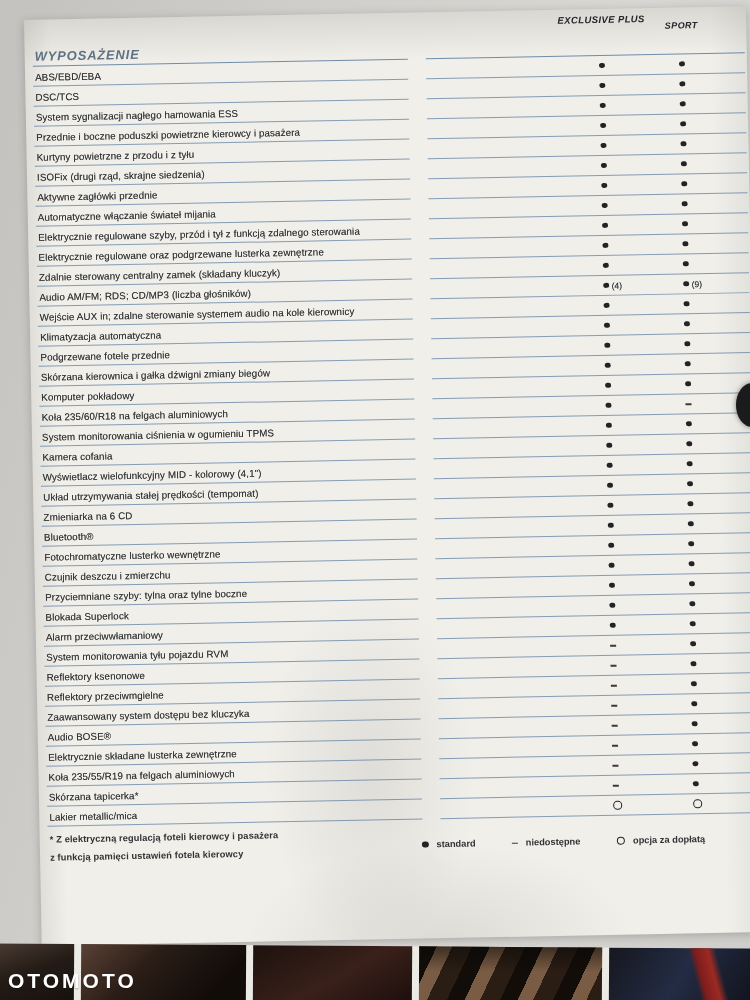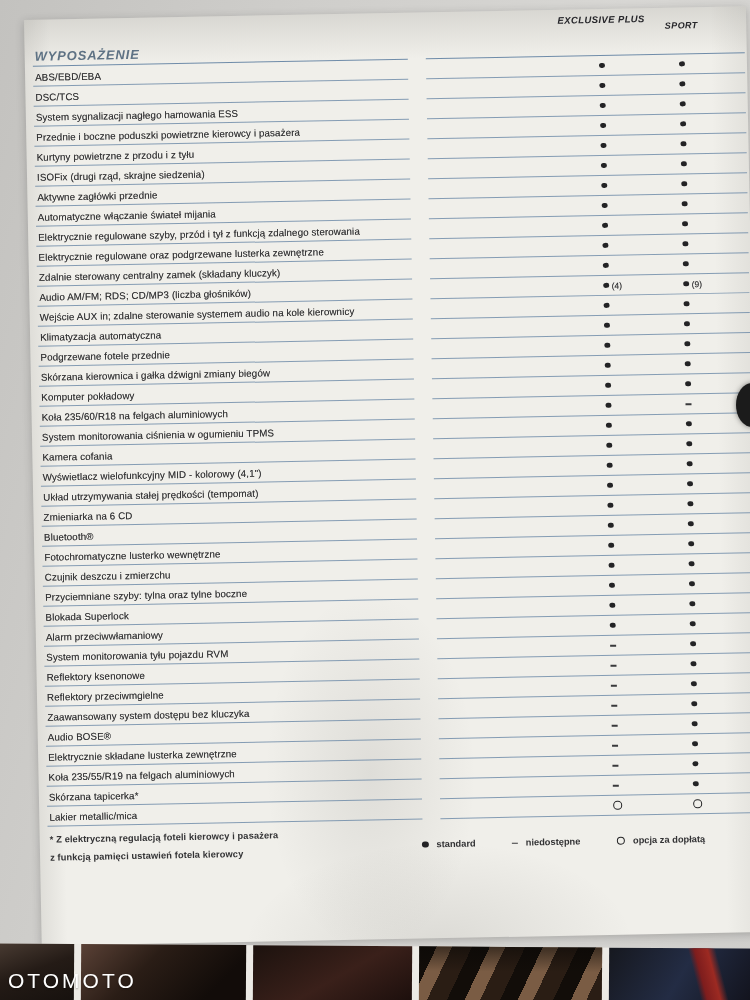--- a/index.html
+++ b/index.html
@@ -61,21 +61,21 @@
   .photo{height:100%;}
   .photo-1{width:80px;background:linear-gradient(160deg,#4a3c33 0%,#241b16 45%,#15100d 100%);}
   .photo-2{width:165px;background:linear-gradient(135deg,#5a4136 0%,#2a1d16 38%,#120c09 78%);}
   .photo-3{width:159px;background:linear-gradient(150deg,#1c120e 0%,#3a201a 52%,#190d0b 100%);}
   .photo-4{width:183px;background:
       linear-gradient(180deg,rgba(10,8,6,.55) 0%,rgba(10,8,6,0) 40%),
       repeating-linear-gradient(115deg,#120d09 0 16px,#7a5c44 16px 30px,#2a1d14 30px 48px);}
   .photo-5{flex:1;background:
       linear-gradient(75deg,rgba(0,0,0,0) 58%,#7e1d1d 62%,#9c2a22 70%,rgba(0,0,0,0) 75%),
       linear-gradient(120deg,#16181f 0%,#232c44 48%,#101018 100%);}
-  .watermark{position:absolute;left:8px;top:969px;color:#ffffff;font-weight:400;font-size:21px;
+  .watermark{position:absolute;left:8px;top:969px;color:#ffffff;font-weight:700;font-size:21px;
     letter-spacing:3px;text-shadow:0 1px 2px rgba(0,0,0,.35);}
 </style>
 </head>
 <body>
 
 <div class="stage">
 
   <div class="page">
     <div class="table-header">
       <div class="title">WYPOSAŻENIE</div>

